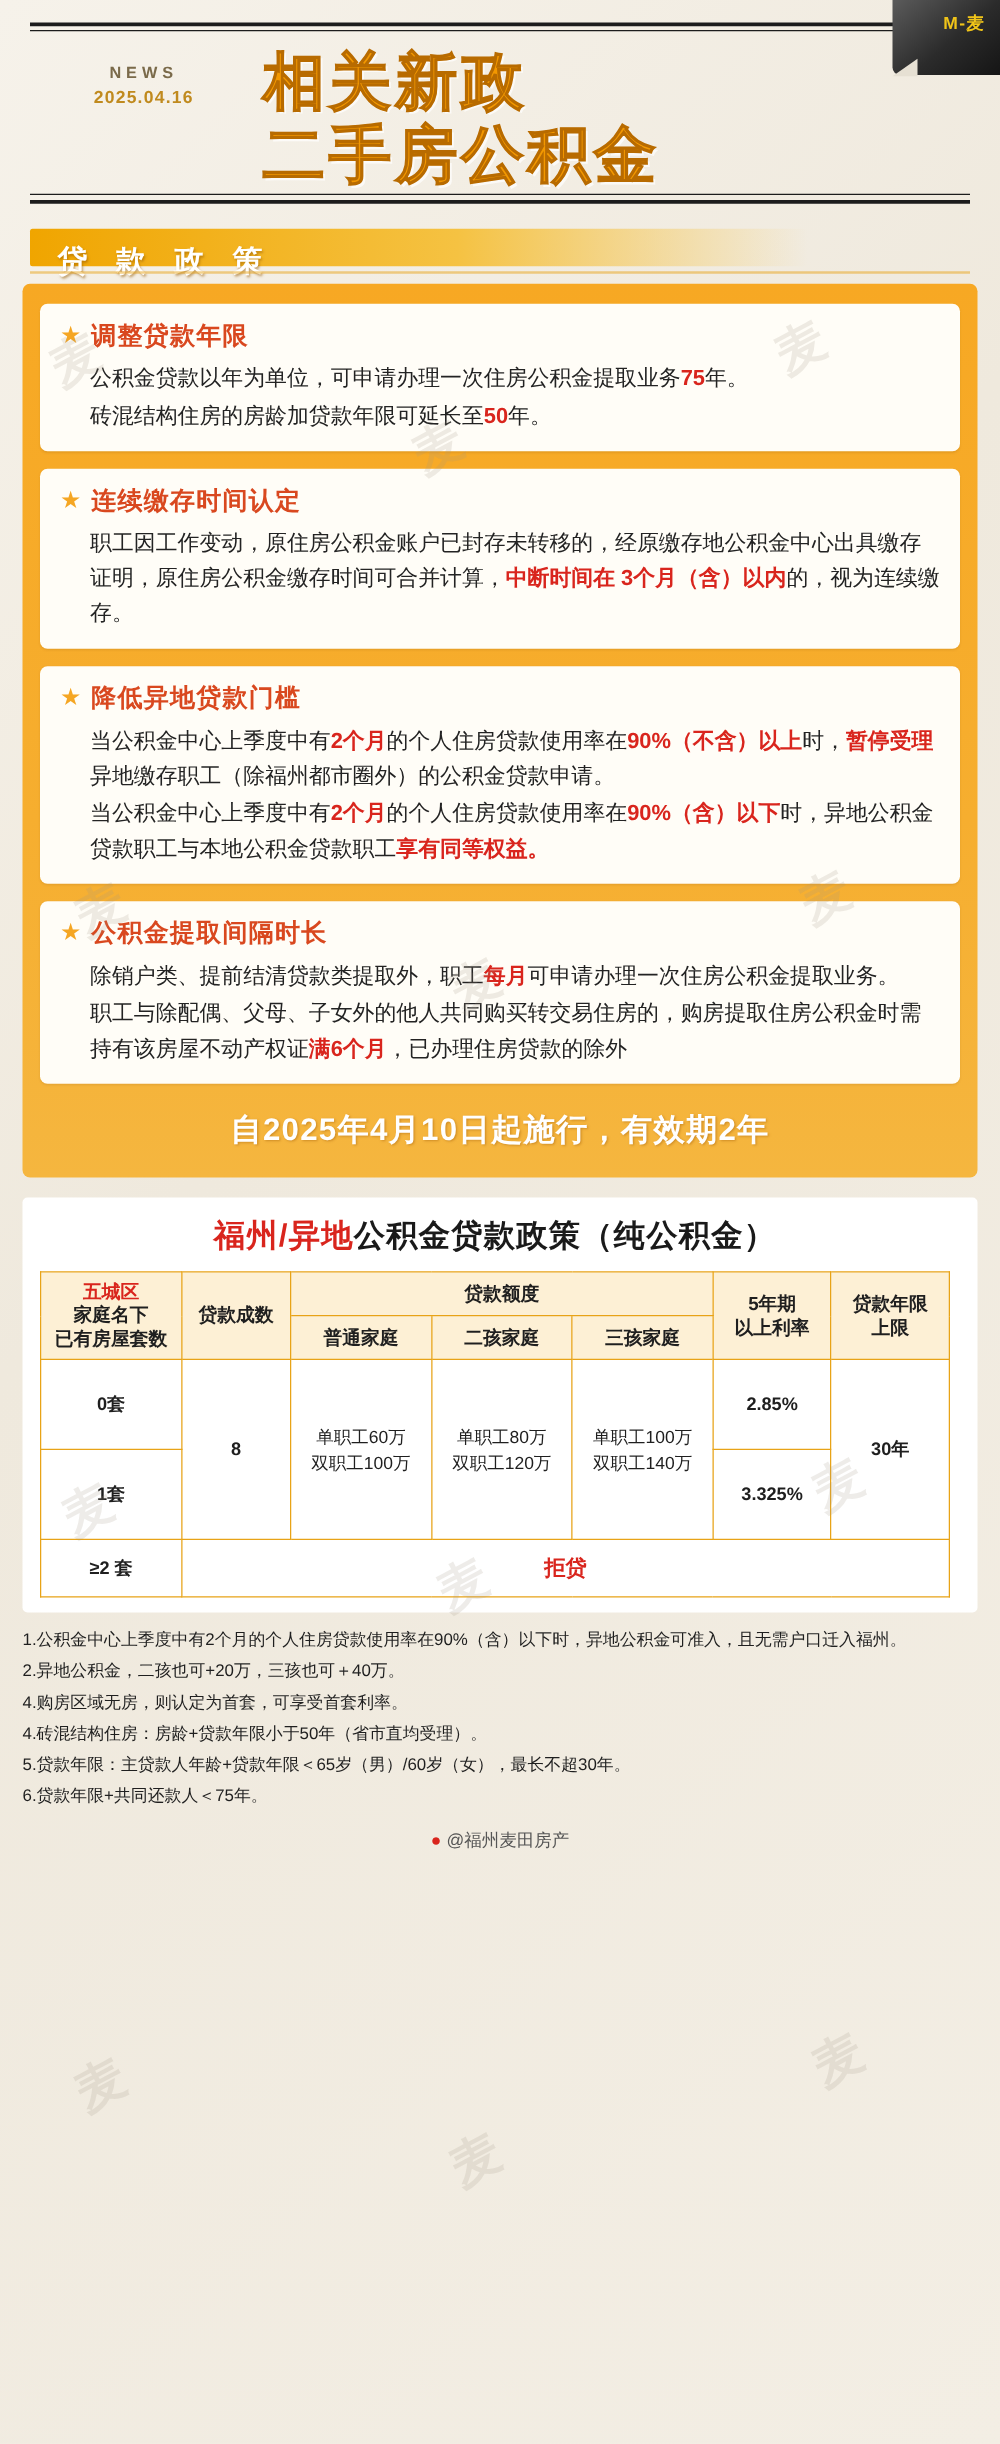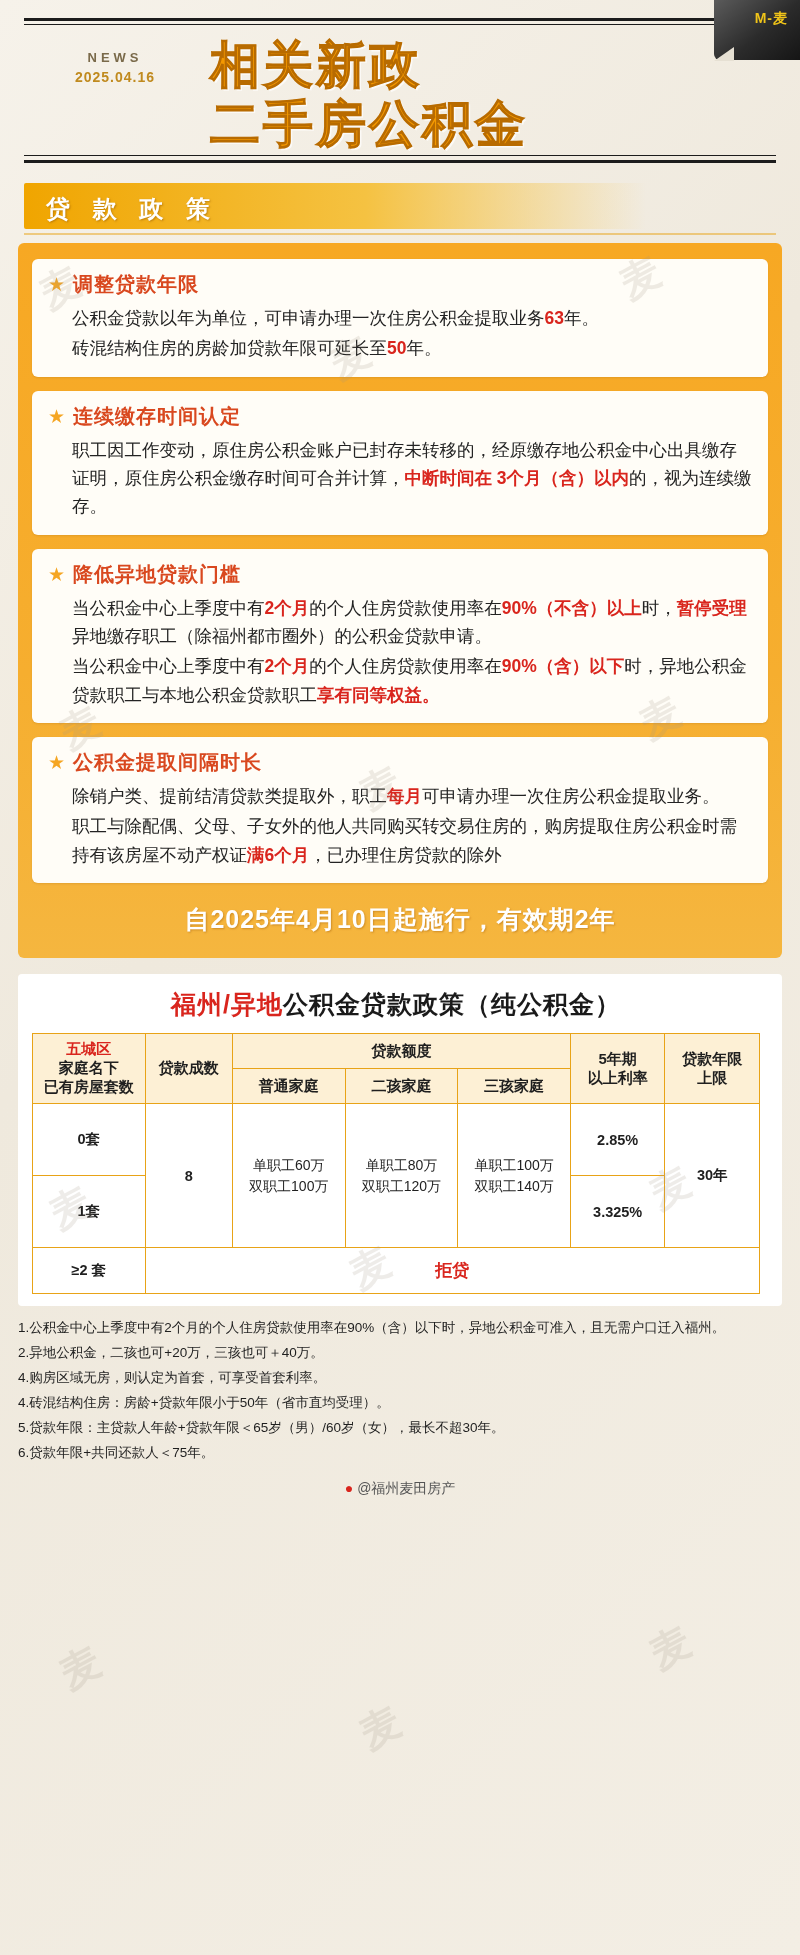--- a/index.html
+++ b/index.html
@@ -122,21 +122,21 @@
     line-height: 1.18;
     color: #f39800;
     -webkit-text-stroke: 1px #b86b00;
     text-shadow: 2px 2px 0 rgba(255,255,255,0.7);
     letter-spacing: 3px;
   }
   
   .section-band {
     position: relative;
     margin: 18px 24px 0 24px;
-    height: 46px;
+    height: 30px;
     padding-left: 24px;
   }
   .band-bg {
     position: absolute;
     inset: 0 130px 0 0;
     background: linear-gradient(90deg, #f0a500 0%, #f5c242 55%, rgba(245,210,120,0) 100%);
     border-radius: 2px;
   }
   .band-text {
     position: absolute;
@@ -309,21 +309,21 @@
     <div class="band-line"></div>
   </div>
 
   <div class="panel">
     <div id="cards-host">
         <div class="card">
           <div class="card-title">
             <span class="star">★</span>
             <span class="card-title-text">调整贷款年限</span>
           </div>
-          <p><span>公积金贷款以年为单位，可申请办理一次住房公积金提取业务</span><span class="r">63</span><span>年。</span></p>
+          <p><span>公积金贷款以年为单位，可申请办理一次住房公积金提取业务</span><span class="r">75</span><span>年。</span></p>
           <p><span>砖混结构住房的房龄加贷款年限可延长至</span><span class="r">50</span><span>年。</span></p>
         </div>
         <div class="card">
           <div class="card-title">
             <span class="star">★</span>
             <span class="card-title-text">连续缴存时间认定</span>
           </div>
           <p><span>职工因工作变动，原住房公积金账户已封存未转移的，经原缴存地公积金中心出具缴存证明，原住房公积金缴存时间可合并计算，</span><span class="r">中断时间在 3个月（含）以内</span><span>的，视为连续缴存。</span></p>
         </div>
         <div class="card">

